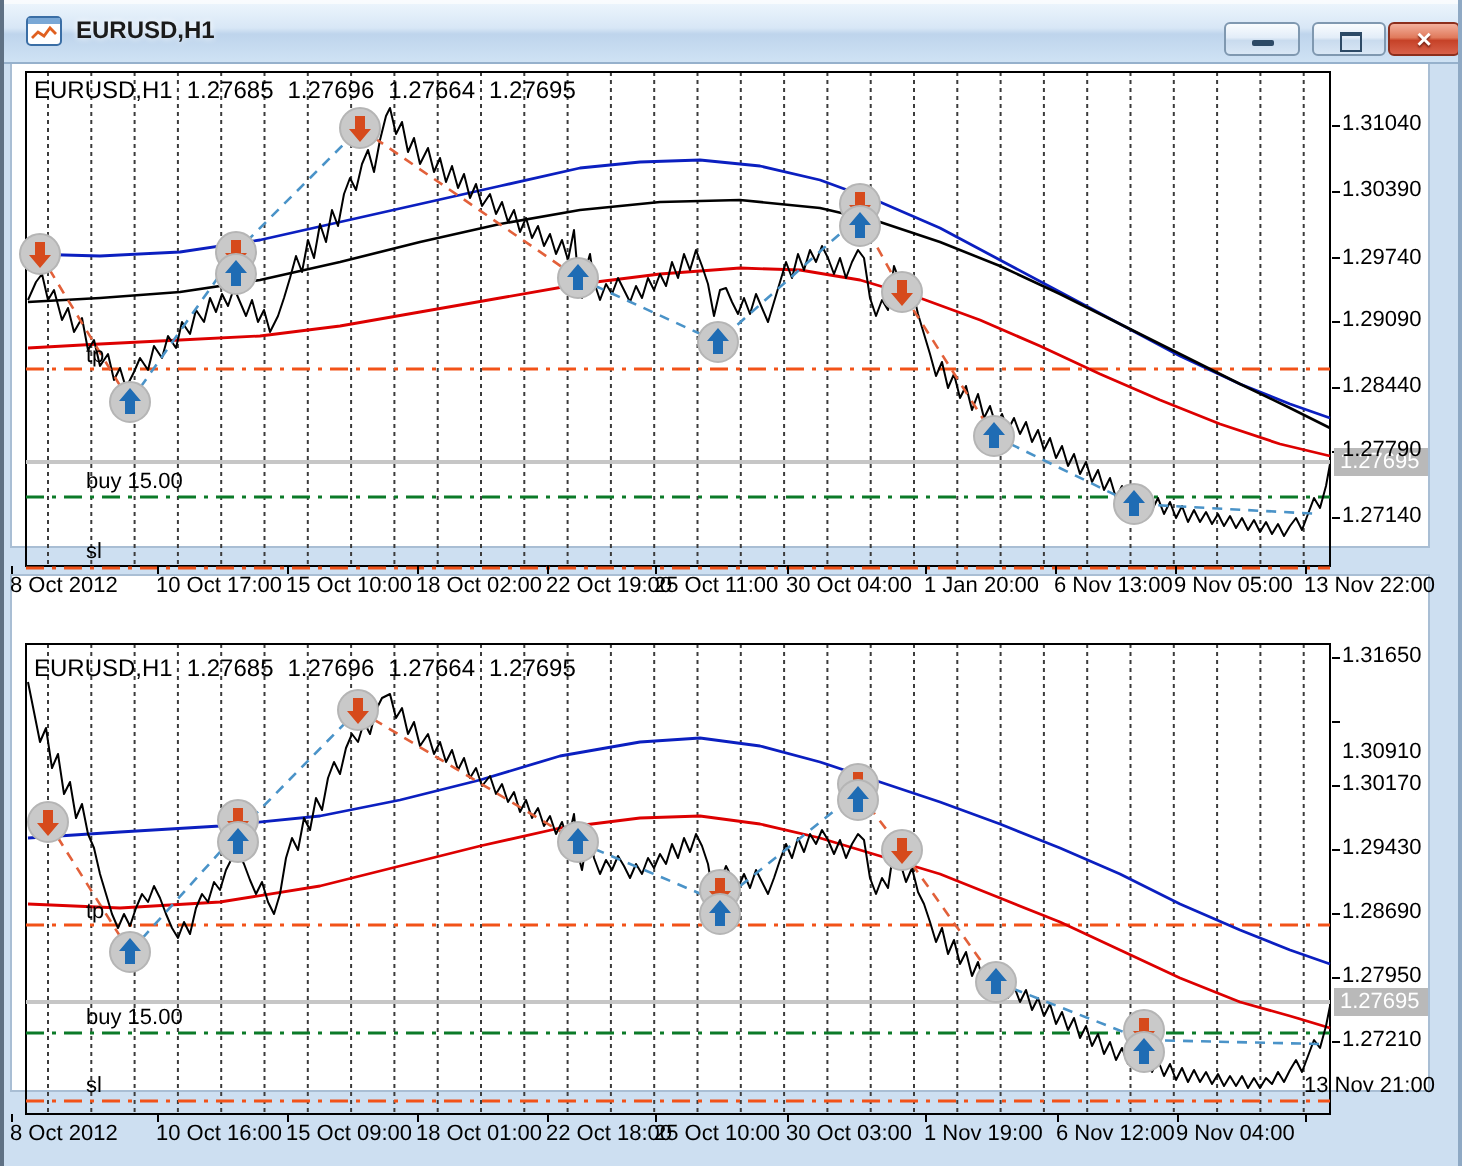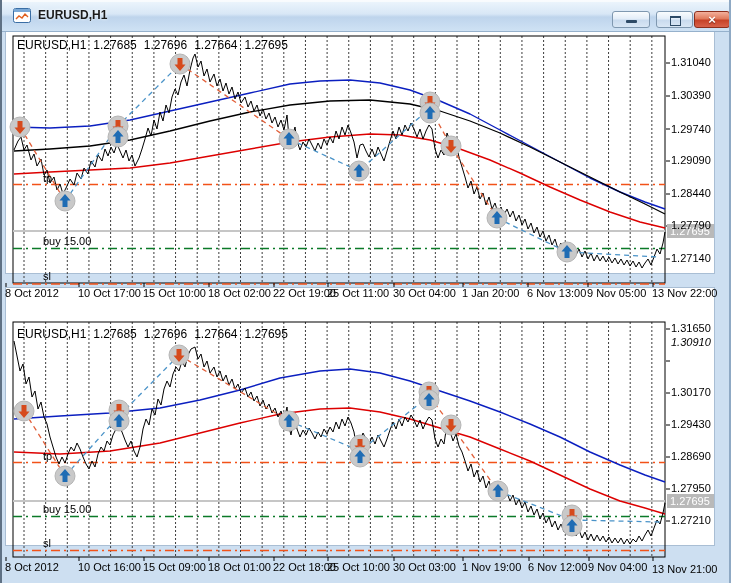--- a/index.html
+++ b/index.html
@@ -266,37 +266,37 @@
       <div class="xlab" style="left:143px;top:287px;text-align:right;">15 Oct 10:00</div>
       <div class="xlab" style="left:208px;top:287px;">18 Oct 02:00</div>
       <div class="xlab" style="left:273px;top:287px;">22 Oct 19:00</div>
       <div class="xlab" style="left:327px;top:287px;">25 Oct 11:00</div>
       <div class="xlab" style="left:393px;top:287px;">30 Oct 04:00</div>
       <div class="xlab" style="left:462px;top:287px;">1 Jan 20:00</div>
       <div class="xlab" style="left:527px;top:287px;">6 Nov 13:00</div>
       <div class="xlab" style="left:587px;top:287px;">9 Nov 05:00</div>
       <div class="xlab" style="left:652px;top:287px;">13 Nov 22:00</div>
       <div class="ylab" style="top:322px;">1.31650</div>
-      <div class="ylab" style="top:336px;font-style:italic;">1.30910</div>
+      <div class="ylab" style="top:370px;">1.30910</div>
       <div class="ylab" style="top:386px;">1.30170</div>
       <div class="ylab" style="top:418px;">1.29430</div>
       <div class="ylab" style="top:450px;">1.28690</div>
       <div class="ylab" style="top:482px;">1.27950</div>
       <div class="ylab" style="top:514px;">1.27210</div>
       <div class="xlab" style="left:5px;top:561px;">8 Oct 2012</div>
       <div class="xlab" style="left:78px;top:561px;">10 Oct 16:00</div>
       <div class="xlab" style="left:143px;top:561px;">15 Oct 09:00</div>
       <div class="xlab" style="left:208px;top:561px;">18 Oct 01:00</div>
       <div class="xlab" style="left:273px;top:561px;">22 Oct 18:00</div>
       <div class="xlab" style="left:327px;top:561px;">25 Oct 10:00</div>
       <div class="xlab" style="left:393px;top:561px;">30 Oct 03:00</div>
       <div class="xlab" style="left:462px;top:561px;">1 Nov 19:00</div>
       <div class="xlab" style="left:528px;top:561px;">6 Nov 12:00</div>
       <div class="xlab" style="left:588px;top:561px;">9 Nov 04:00</div>
-      <div class="xlab" style="left:652px;top:563px;">13 Nov 21:00</div>
+      <div class="xlab" style="left:652px;top:537px;">13 Nov 21:00</div>
     </div>
 
   <div id="titlebar">
     <div class="edge"></div>
     <svg id="app-icon" width="18" height="15">
       <rect x="0.5" y="0.5" width="17" height="14" rx="2" fill="#ffffff" stroke="#3a6ea5"></rect>
       <rect x="1" y="1" width="16" height="3" fill="#7aa8d6"></rect>
       <polyline points="3,11 6,8 9,10 12,6 15,9" fill="none" stroke="#e06020" stroke-width="1.4"></polyline>
     </svg>
     <span id="win-title">EURUSD,H1</span>

